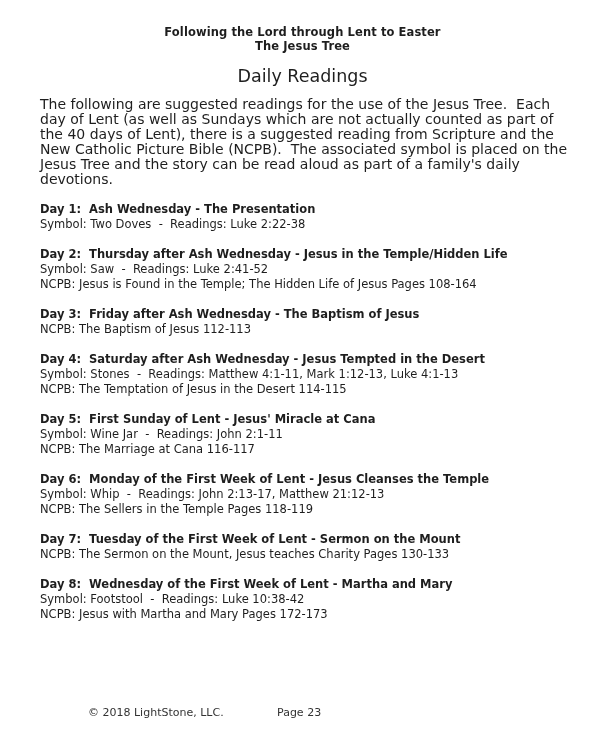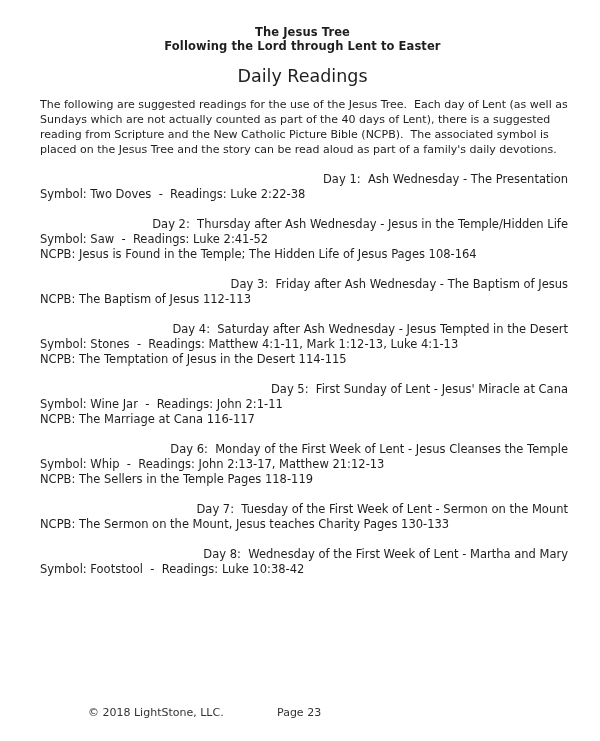--- a/index.html
+++ b/index.html
@@ -30,51 +30,51 @@
   }
   .page-heading {
     text-align: center;
     font-weight: normal;
     font-size: 17.5px;
     line-height: 21px;
     margin-top: 13px;
   }
   .intro {
     margin-top: 10px;
-    font-size: 11px;
+    font-size: 14px;
     line-height: 15px;
     width: 528px;
   }
   .day-entry {
     margin-top: 15px;
     font-size: 11.5px;
     line-height: 15px;
     width: 528px;
   }
-  .day-heading { font-weight: normal; text-align: right; }
+  .day-heading { font-weight: bold; }
   .footer {
     position: absolute;
     left: 40px;
     right: 35px;
     top: 706px;
     font-size: 11px;
     line-height: 14px;
     color: #333333;
   }
   .footer .copyright { position: absolute; left: 0; top: 0; margin-left: 48px; }
   .footer .page-number { position: absolute; left: 237px; top: 0; }
 </style>
 </head>
 <body>
 
 <div class="page">
 
   <div class="doc-title">
+    <div>Following the Lord through Lent to Easter</div>
     <div>The Jesus Tree</div>
-    <div>Following the Lord through Lent to Easter</div>
   </div>
 
   <div class="page-heading">Daily Readings</div>
 
   <div class="intro pre">The following are suggested readings for the use of the Jesus Tree.  Each day of Lent (as well as Sundays which are not actually counted as part of the 40 days of Lent), there is a suggested reading from Scripture and the New Catholic Picture Bible (NCPB).  The associated symbol is placed on the Jesus Tree and the story can be read aloud as part of a family's daily devotions.</div>
 
   <div class="day-entry">
     <div class="day-heading pre">Day 1:  Ash Wednesday - The Presentation</div>
     <div class="pre">Symbol: Two Doves  -  Readings: Luke 2:22-38</div>
   </div>
@@ -109,20 +109,21 @@
   </div>
 
   <div class="day-entry">
     <div class="day-heading pre">Day 7:  Tuesday of the First Week of Lent - Sermon on the Mount</div>
     <div class="pre">NCPB: The Sermon on the Mount, Jesus teaches Charity Pages 130-133</div>
   </div>
 
   <div class="day-entry">
     <div class="day-heading pre">Day 8:  Wednesday of the First Week of Lent - Martha and Mary</div>
     <div class="pre">Symbol: Footstool  -  Readings: Luke 10:38-42</div>
+    <div class="pre">NCPB: Jesus with Martha and Mary Pages 172-173</div>
   </div>
 
   <div class="footer">
     <span class="copyright">© 2018 LightStone, LLC.</span>
     <span class="page-number">Page 23</span>
   </div>
 
 </div>
 
 </body></html>

